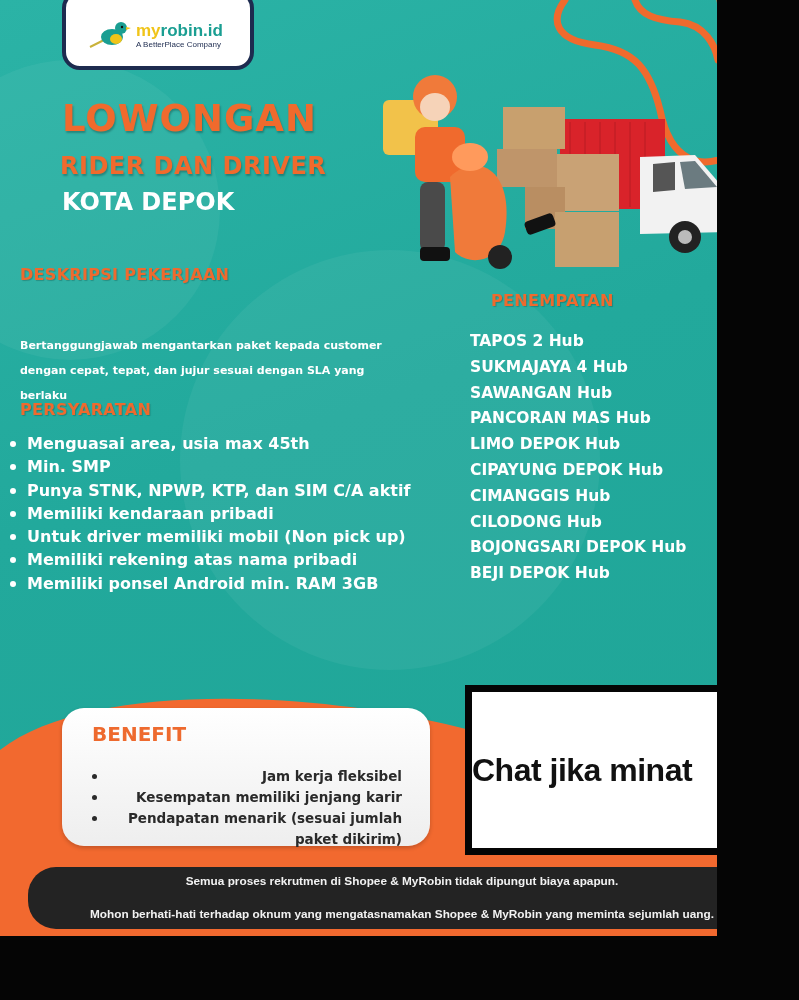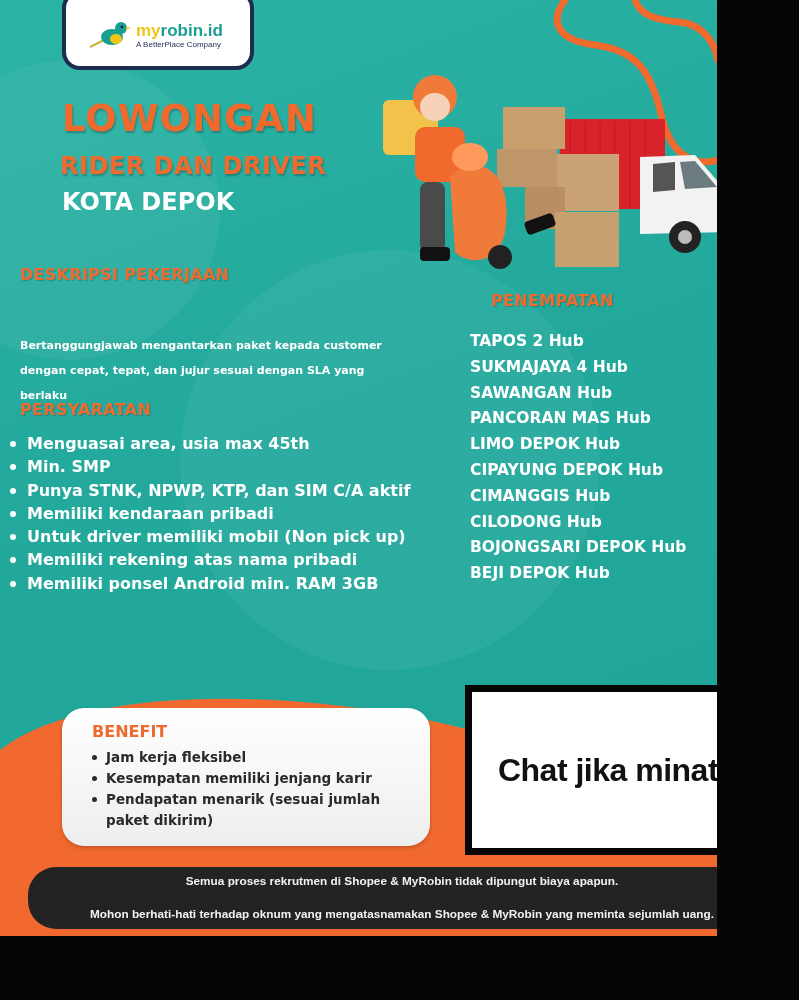--- a/index.html
+++ b/index.html
@@ -77,31 +77,31 @@
 
   
   .orange-wave { position: absolute; left: 0; top: 690px; }
   .benefit-card {
     position: absolute; left: 62px; top: 708px; width: 368px; height: 138px;
     background: linear-gradient(180deg, #ffffff 0%, #eeeeee 100%);
     border-radius: 22px; box-shadow: 0 2px 4px rgba(0,0,0,0.2);
     padding: 14px 0 0 30px;
   }
   .benefit-title {
-    font-family: "DejaVu Sans", sans-serif; font-weight: 700; font-size: 16px; color: #ee6a2e; margin-bottom: 6px;
+    font-family: "DejaVu Sans", sans-serif; font-weight: 700; font-size: 20px; color: #ee6a2e; margin-bottom: 20px;
   }
   .benefit-list { list-style: none; font-family: "DejaVu Sans", sans-serif; font-weight: 700; font-size: 13.5px; line-height: 21px; color: #2a2a2a; }
-  .benefit-list li { position: relative; padding-left: 14px; width: 310px; }
+  .benefit-list li { position: relative; padding-left: 14px; width: 310px; text-align: right; }
   .benefit-list li::before {
     content: ""; position: absolute; left: 0; top: 8px; width: 5px; height: 5px; border-radius: 50%; background: #2a2a2a;
   }
   .chat-box {
     position: absolute; left: 465px; top: 685px; width: 286px; height: 170px;
     background: #ffffff; border: 7px solid #050505;
-    display: flex; align-items: center; justify-content: center;
+    display: flex; align-items: center; 
   }
   .chat-text {
     font-family: "Liberation Sans", sans-serif; font-weight: 700; font-size: 32px; color: #111111; letter-spacing: -0.5px;
   }
   .notice {
     position: absolute; left: 28px; top: 867px; width: 748px; height: 62px;
     background: #232323; border-radius: 28px;
     display: flex; flex-direction: column; align-items: center; justify-content: center;
     font-family: "Liberation Sans", sans-serif; font-weight: 700; font-size: 11.8px; line-height: 17px; color: #f2f2f2; gap: 16px;
   }

